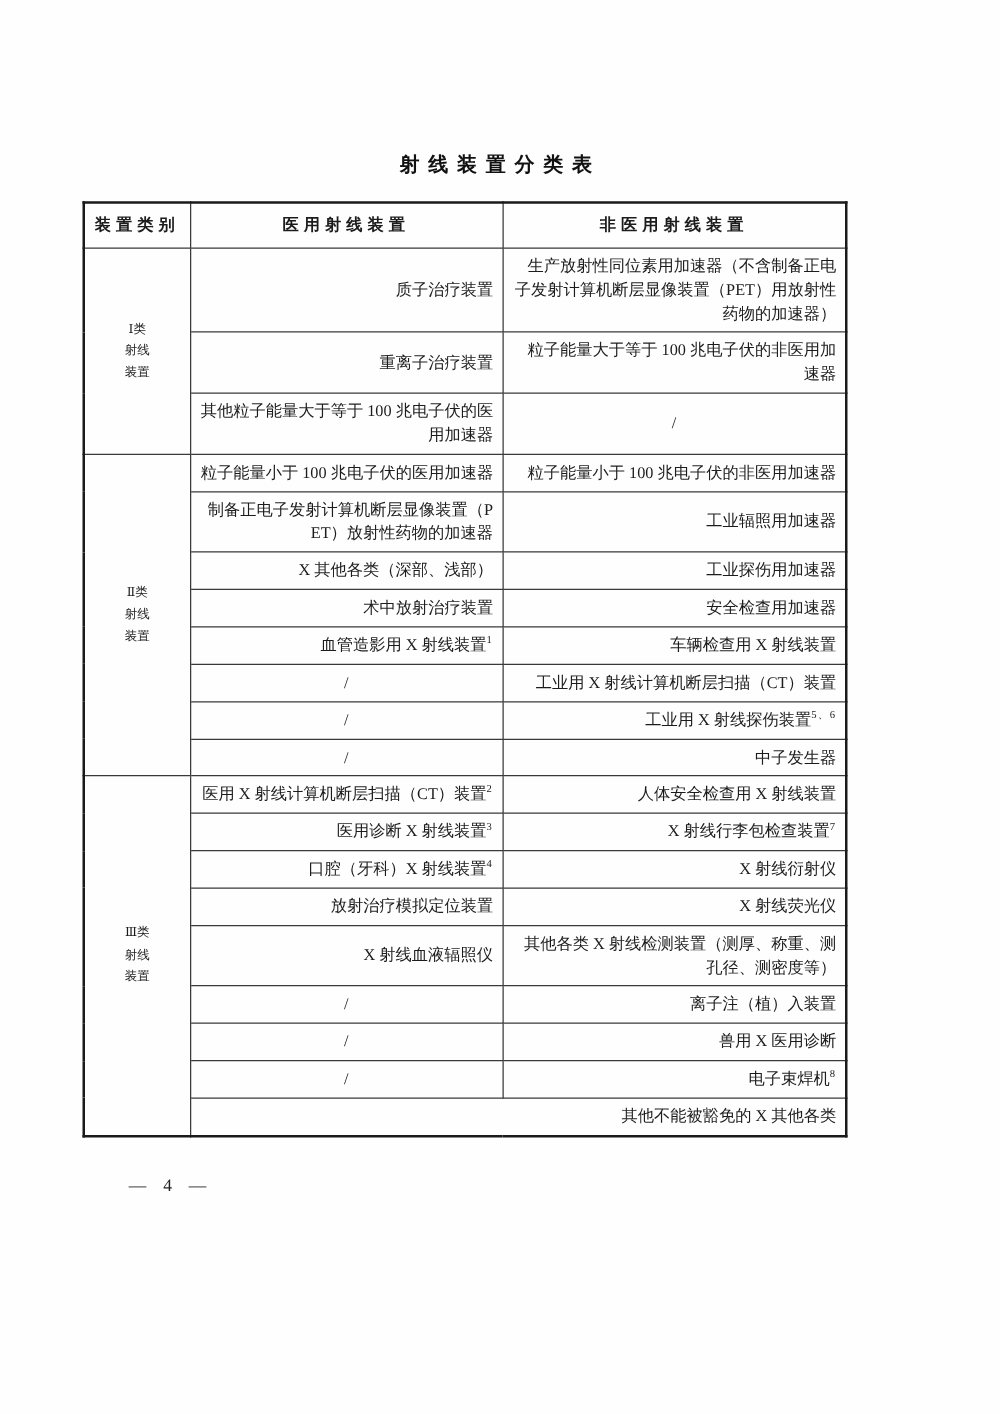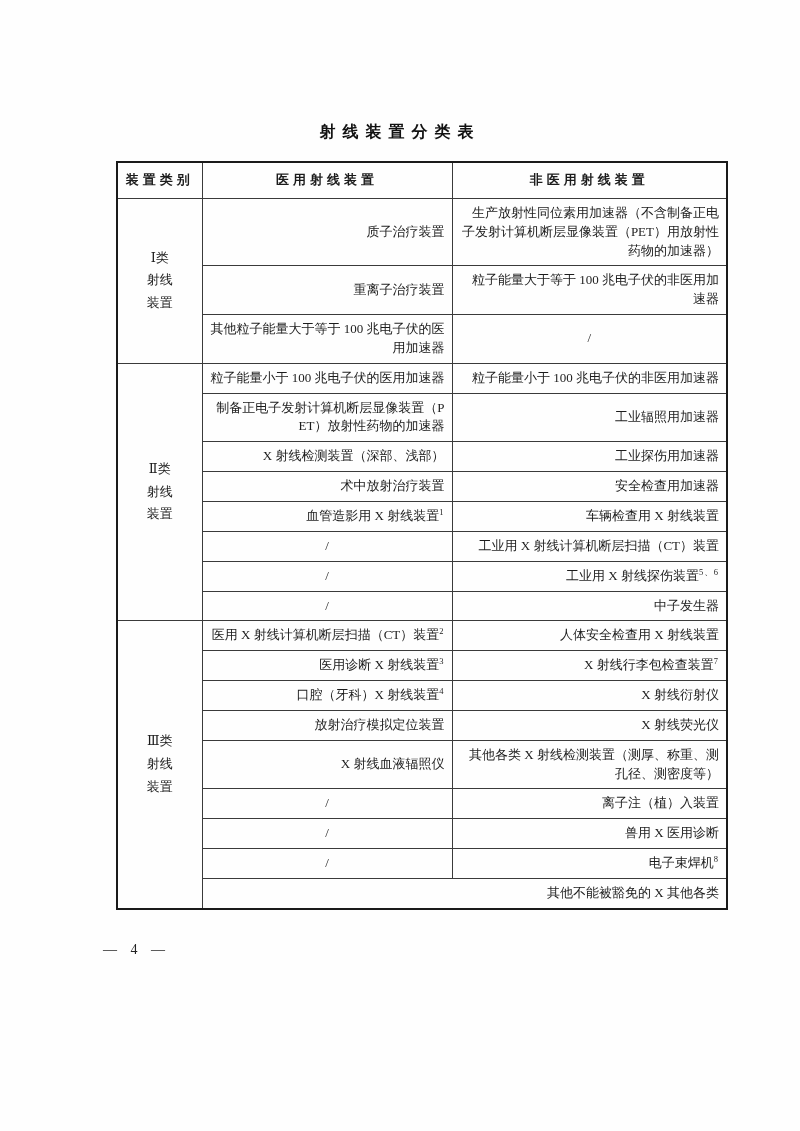--- a/index.html
+++ b/index.html
@@ -19,21 +19,21 @@
   .doc-title {
     text-align:center;
     font-size:16px;
     font-weight:bold;
     letter-spacing:7px;
     margin-bottom:18px;
     color:#111;
   }
   .class-table {
     border-collapse:collapse;
-    margin-left:116px;
+    margin-left:66px;
     width:610px;
     font-size:13px;
     table-layout:fixed;
   }
   .class-table th, .class-table td {
     border:1px solid #3a3a3a;
     padding:5px 7px;
     line-height:1.45;
     vertical-align:middle;
     word-break:break-all;
@@ -47,21 +47,21 @@
     padding:8px 4px;
     font-size:13px;
   }
   .col-category { width:85px; }
   .col-medical  { width:250px; }
   .col-nonmedical { width:275px; }
   td.category-cell {
     text-align:center;
     white-space:pre-line;
     line-height:1.75;
-    font-size:13px;
+    font-size:10px;
   }
   td.slash { text-align:center; }
   sup.footref {
     font-size:8.5px;
     vertical-align:super;
     line-height:0;
     letter-spacing:1px;
   }
   .notes {
     margin:32px 90px 0 97px;
@@ -119,21 +119,21 @@
 射线
 装置</td>
           <td><span>粒子能量小于 100 兆电子伏的医用加速器</span></td>
           <td><span>粒子能量小于 100 兆电子伏的非医用加速器</span></td>
         </tr>
         <tr>
           <td><span>制备正电子发射计算机断层显像装置（PET）放射性药物的加速器</span></td>
           <td><span>工业辐照用加速器</span></td>
         </tr>
         <tr>
-          <td><span>X 射线检测装置（深部、浅部）</span></td>
+          <td><span>X 其他各类（深部、浅部）</span></td>
           <td><span>工业探伤用加速器</span></td>
         </tr>
         <tr>
           <td><span>术中放射治疗装置</span></td>
           <td><span>安全检查用加速器</span></td>
         </tr>
         <tr>
           <td><span>血管造影用 X 射线装置</span><sup class="footref">1</sup></td>
           <td><span>车辆检查用 X 射线装置</span></td>
         </tr>

